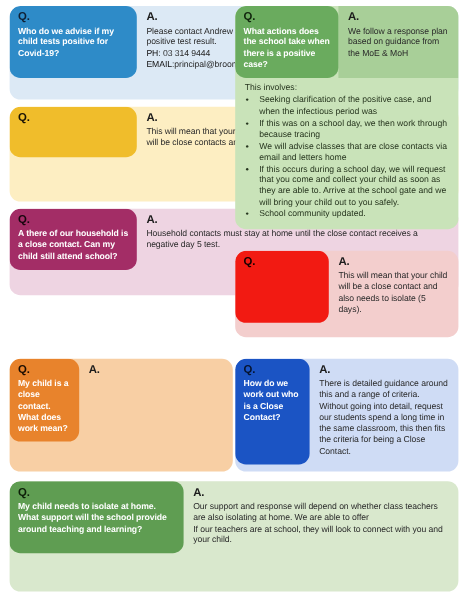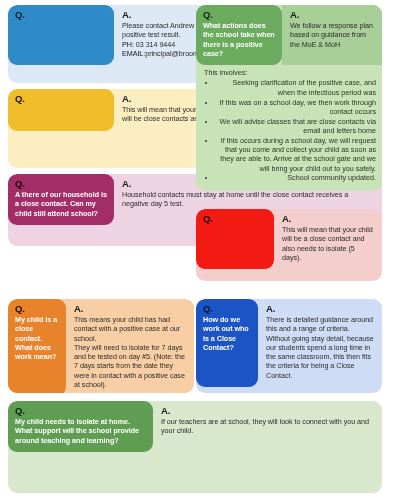--- a/index.html
+++ b/index.html
@@ -76,21 +76,21 @@
   .atext b { font-weight: normal; color: #111; }
 
   .bullets {
     margin: 0;
     padding: 0 6px 6px 20px;
     font-size: 7.2px;
     line-height: 9.3px;
     color: #27361f;
     list-style: disc;
   }
-  .bullets li { margin-bottom: 0.5px; text-align: right; }
+  .bullets li { margin-bottom: 0.5px; }
   .intro {
     font-size: 7.2px;
     line-height: 9.3px;
     color: #27361f;
     padding: 3px 15px 1px 8px;
   }
   ol.numlist {
     margin: 0;
     padding: 0 6px 0 22px;
     font-size: 7.2px;
@@ -142,20 +142,21 @@
 </style>
 </head>
 <body>
 
 <div class="page">
 
   <div class="faq" id="card1">
     <div class="faq-row">
       <div class="q-box">
         <div class="qmark">Q.</div>
+        <div class="qtext">Who do we advise if my child tests positive for Covid-19?</div>
       </div>
       <div class="a-box">
         <div class="amark">A.</div>
         <div class="atext"><span>Please contact Andrew as soon as possible after you have been informed of a positive test result.</span><br><b>PH:</b><span> 03 314 9444</span><br><b>EMAIL:</b><span>principal@broomfield.school.nz</span></div>
       </div>
     </div>
   </div>
 
   <div class="faq" id="card2">
     <div class="faq-row">
@@ -189,37 +190,35 @@
         <div class="qtext">What actions does the school take when there is a positive case?</div>
       </div>
       <div class="a-box">
         <div class="amark">A.</div>
         <div class="atext">We follow a response plan based on guidance from the MoE &amp; MoH</div>
       </div>
     </div>
     <div class="intro">This involves:</div>
     <ul class="bullets">
       <li>Seeking clarification of the positive case, and when the infectious period was</li>
-      <li>If this was on a school day, we then work through contact occurs</li>
+      <li>If this was on a school day, we then work through because tracing</li>
       <li>We will advise classes that are close contacts via email and letters home</li>
       <li>If this occurs during a school day, we will request that you come and collect your child as soon as they are able to.  Arrive at the school gate and we will bring your child out to you safely.</li>
       <li>School community updated.</li>
     </ul>
   </div>
 
   <div class="faq" id="card5">
     <div class="faq-row">
       <div class="q-box">
         <div class="qmark">Q.</div>
         <div class="qtext">My child is a close contact. What does work mean?</div>
       </div>
       <div class="a-box">
         <div class="amark">A.</div>
-        <div class="atext">This means your child has had contact with a positive case at our school.
-They will need to isolate for 7 days and be tested on day #5. (Note: the 7 days starts from the date they were in contact with a positive case at school).</div>
       </div>
     </div>
   </div>
 
   <div class="faq" id="card6">
     <div class="faq-row">
       <div class="q-box">
         <div class="qmark">Q.</div>
       </div>
       <div class="a-box">
@@ -230,31 +229,32 @@
   </div>
 
   <div class="faq" id="card7">
     <div class="faq-row">
       <div class="q-box">
         <div class="qmark">Q.</div>
         <div class="qtext">How do we work out who is a Close Contact?</div>
       </div>
       <div class="a-box">
         <div class="amark">A.</div>
-        <div class="atext">There is detailed guidance around this and a range of criteria.  Without going stay detail, because our students spend a long time in the same classroom, this then fits the criteria for being a Close Contact.</div>
+        <div class="atext">There is detailed guidance around this and a range of criteria.  Without going into detail, request our students spend a long time in the same classroom, this then fits the criteria for being a Close Contact.</div>
       </div>
     </div>
   </div>
 
   <div class="faq" id="card8">
     <div class="faq-row">
       <div class="q-box">
         <div class="qmark">Q.</div>
         <div class="qtext">My child needs to isolate at home. What support will the school provide around teaching and learning?</div>
       </div>
       <div class="a-box">
         <div class="amark">A.</div>
+        <div class="atext">Our support and response will depend on whether class teachers are also isolating at home.  We are able to offer</div>
         <div class="atext">If our teachers are at school, they will look to connect with you and your child.</div>
       </div>
     </div>
   </div>
 
 </div>
 
 </body></html>

